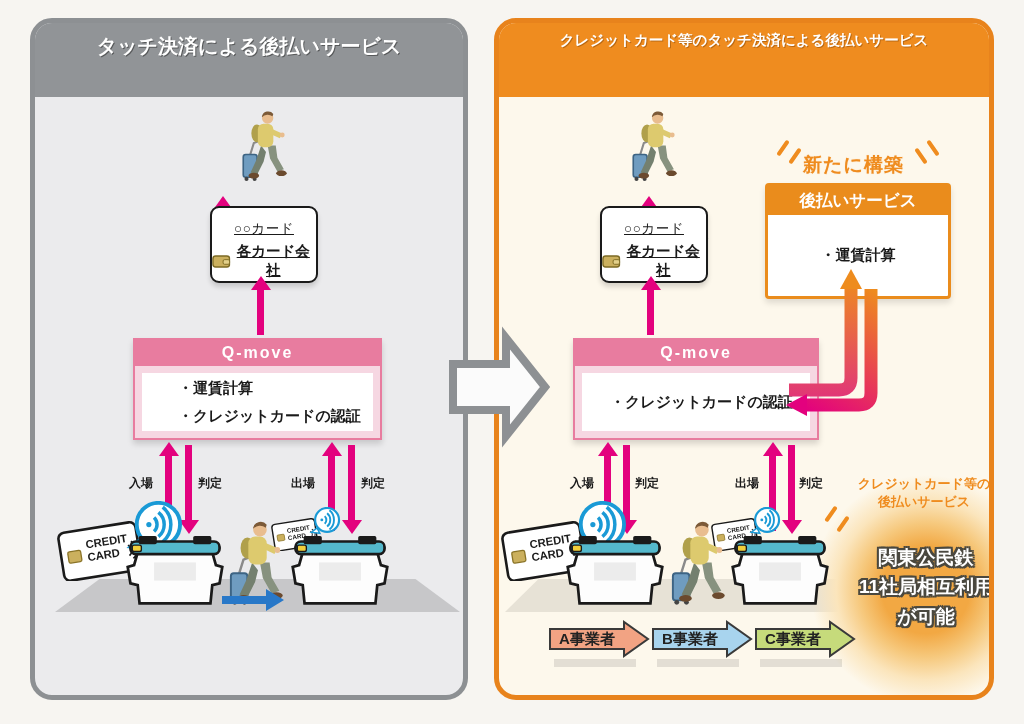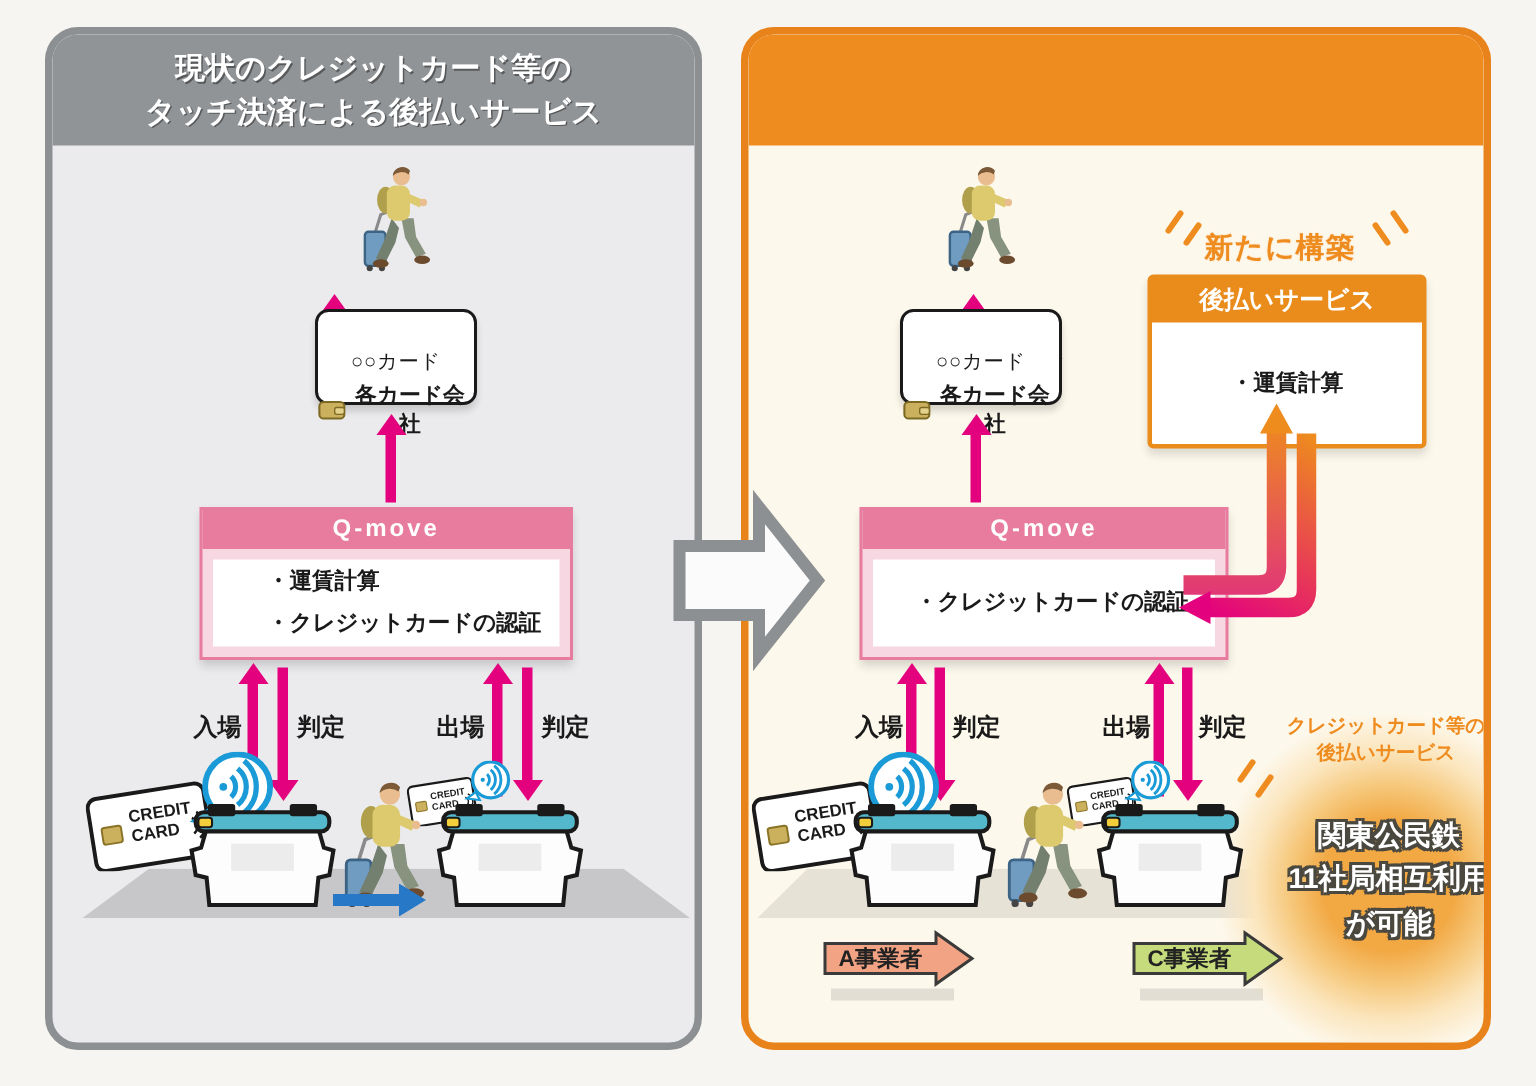--- a/index.html
+++ b/index.html
@@ -21,26 +21,26 @@
   .ph-orange .t1{font-size:14.5px;line-height:1.5;text-shadow:1px 1px 0 rgba(120,60,0,.45);}
   .ph-orange .t2{font-size:22.5px;line-height:1.3;text-shadow:1px 1px 0 rgba(120,60,0,.45);}
 
   
   .pav{position:absolute;width:7px;background:#e3017e;}
   .pav.up::before{content:'';position:absolute;top:-13px;left:-6.5px;
     border-left:10px solid transparent;border-right:10px solid transparent;border-bottom:14px solid #e3017e;}
   .pav.down::after{content:'';position:absolute;bottom:-13px;left:-6.5px;
     border-left:10px solid transparent;border-right:10px solid transparent;border-top:14px solid #e3017e;}
 
-  .lbl{position:absolute;font-weight:bold;font-size:16px;white-space:nowrap;}
+  .lbl{position:absolute;font-weight:bold;font-size:12px;white-space:nowrap;}
   .lbl-small{font-size:15px;}
 
   
-  .cardbox{position:absolute;width:108px;height:64px;background:#fff;border:2.5px solid #1a1a1a;
-    border-radius:9px;box-shadow:0 4px 5px rgba(0,0,0,.15);text-align:center;box-sizing:border-box;padding-top:24px;}
+  .cardbox{position:absolute;width:108px;height:77px;background:#fff;border:2.5px solid #1a1a1a;
+    border-radius:9px;box-shadow:0 4px 5px rgba(0,0,0,.15);text-align:center;box-sizing:border-box;padding-top:12px;text-decoration:underline;}
   .cardbox .cn{font-size:13.5px;letter-spacing:.5px;}
   .cardbox .co{font-size:14.5px;font-weight:bold;margin-top:4px;display:flex;align-items:center;justify-content:flex-end;gap:0;}
 
   
   .qbox{position:absolute;background:#f6d7e2;border:2.5px solid #e87c9f;box-shadow:0 4px 6px rgba(0,0,0,.15);}
   .qbox .qhead{height:26px;background:#e87c9f;color:#fff;font-weight:bold;font-size:16px;
     text-align:center;line-height:26px;letter-spacing:2px;}
   .qbox .qbody{position:absolute;left:7px;right:7px;top:33px;bottom:7px;background:#fff;
     display:flex;flex-direction:column;justify-content:center;}
   .qbox .qbody div{font-size:15px;font-weight:bold;padding-left:36px;line-height:1.9;}
@@ -125,21 +125,20 @@
     </symbol>
     <symbol id="sym-wallet" viewBox="0 0 20 16">
       <rect x="1" y="2" width="18" height="12" rx="3" fill="#cbb05e" stroke="#7c6a24" stroke-width="1.5"></rect>
       <rect x="12" y="6" width="7" height="5" rx="1.5" fill="#e3d08a" stroke="#7c6a24" stroke-width="1"></rect>
     </symbol>
   </defs>
 </svg>
 
 <div class="panel panel-left">
   <div class="panel-header ph-gray">
-    <div class="t1">現状のクレジットカード等の</div>
     <div class="t2">タッチ決済による後払いサービス</div>
   </div>
 
   <div class="platform plat-gray" style="left:20px;top:556px;width:405px;height:33px;"></div>
 
   <svg class="sprite" style="left:205px;top:86px;" width="52" height="78">
       <use href="#sym-person"></use>
     </svg>
 
   <div class="pav up" style="left:184px;top:186px;height:56px;"></div>
@@ -191,20 +190,21 @@
       <use href="#sym-person"></use>
     </svg>
 
   <svg class="sprite" style="left:187px;top:566px;" width="64" height="22">
     <path d="M0,7 h44 v-7 l18,11 -18,11 v-7 h-44 z" fill="#2878c8"></path>
   </svg>
 </div>
 
 <div class="panel panel-right">
   <div class="panel-header ph-orange">
+    <div class="t1">クレジットカード等のタッチ決済による後払いサービス</div>
   </div>
 
   <div class="platform plat-beige" style="left:6px;top:556px;width:372px;height:33px;"></div>
 
   <div class="badge-glow" style="left:312px;top:452px;"></div>
   <div class="badge-cap" style="left:330px;top:452px;width:190px;">
     <div>クレジットカード等の</div>
     <div>後払いサービス</div>
   </div>
   <div class="spark" style="left:330px;top:482px;transform:rotate(35deg);"></div>
@@ -295,20 +295,26 @@
   <svg class="sprite" style="left:170px;top:496px;" width="62" height="93">
       <use href="#sym-person"></use>
     </svg>
 
   <div class="op" style="left:49px;top:596px;">
     <svg width="102" height="40">
         <path d="M2,10 H76 V3 L100,20 L76,37 V30 H2 Z" fill="#f2a383" stroke="#3a3a3a" stroke-width="2"></path>
       </svg>
     <div class="oplbl">A事業者</div>
   </div>
+  <div class="op" style="left:152px;top:596px;">
+    <svg width="102" height="40">
+        <path d="M2,10 H76 V3 L100,20 L76,37 V30 H2 Z" fill="#a8d4ee" stroke="#3a3a3a" stroke-width="2"></path>
+      </svg>
+    <div class="oplbl">B事業者</div>
+  </div>
   <div class="op" style="left:255px;top:596px;">
     <svg width="102" height="40">
         <path d="M2,10 H76 V3 L100,20 L76,37 V30 H2 Z" fill="#c6db7b" stroke="#3a3a3a" stroke-width="2"></path>
       </svg>
     <div class="oplbl">C事業者</div>
   </div>
 </div>
 
 <svg class="center-arrow" width="102" height="126">
   <path d="M5,40 H58 V14 L97,63 L58,112 V86 H5 Z" fill="#fbfbfb" stroke="#8d9093" stroke-width="8"></path>

